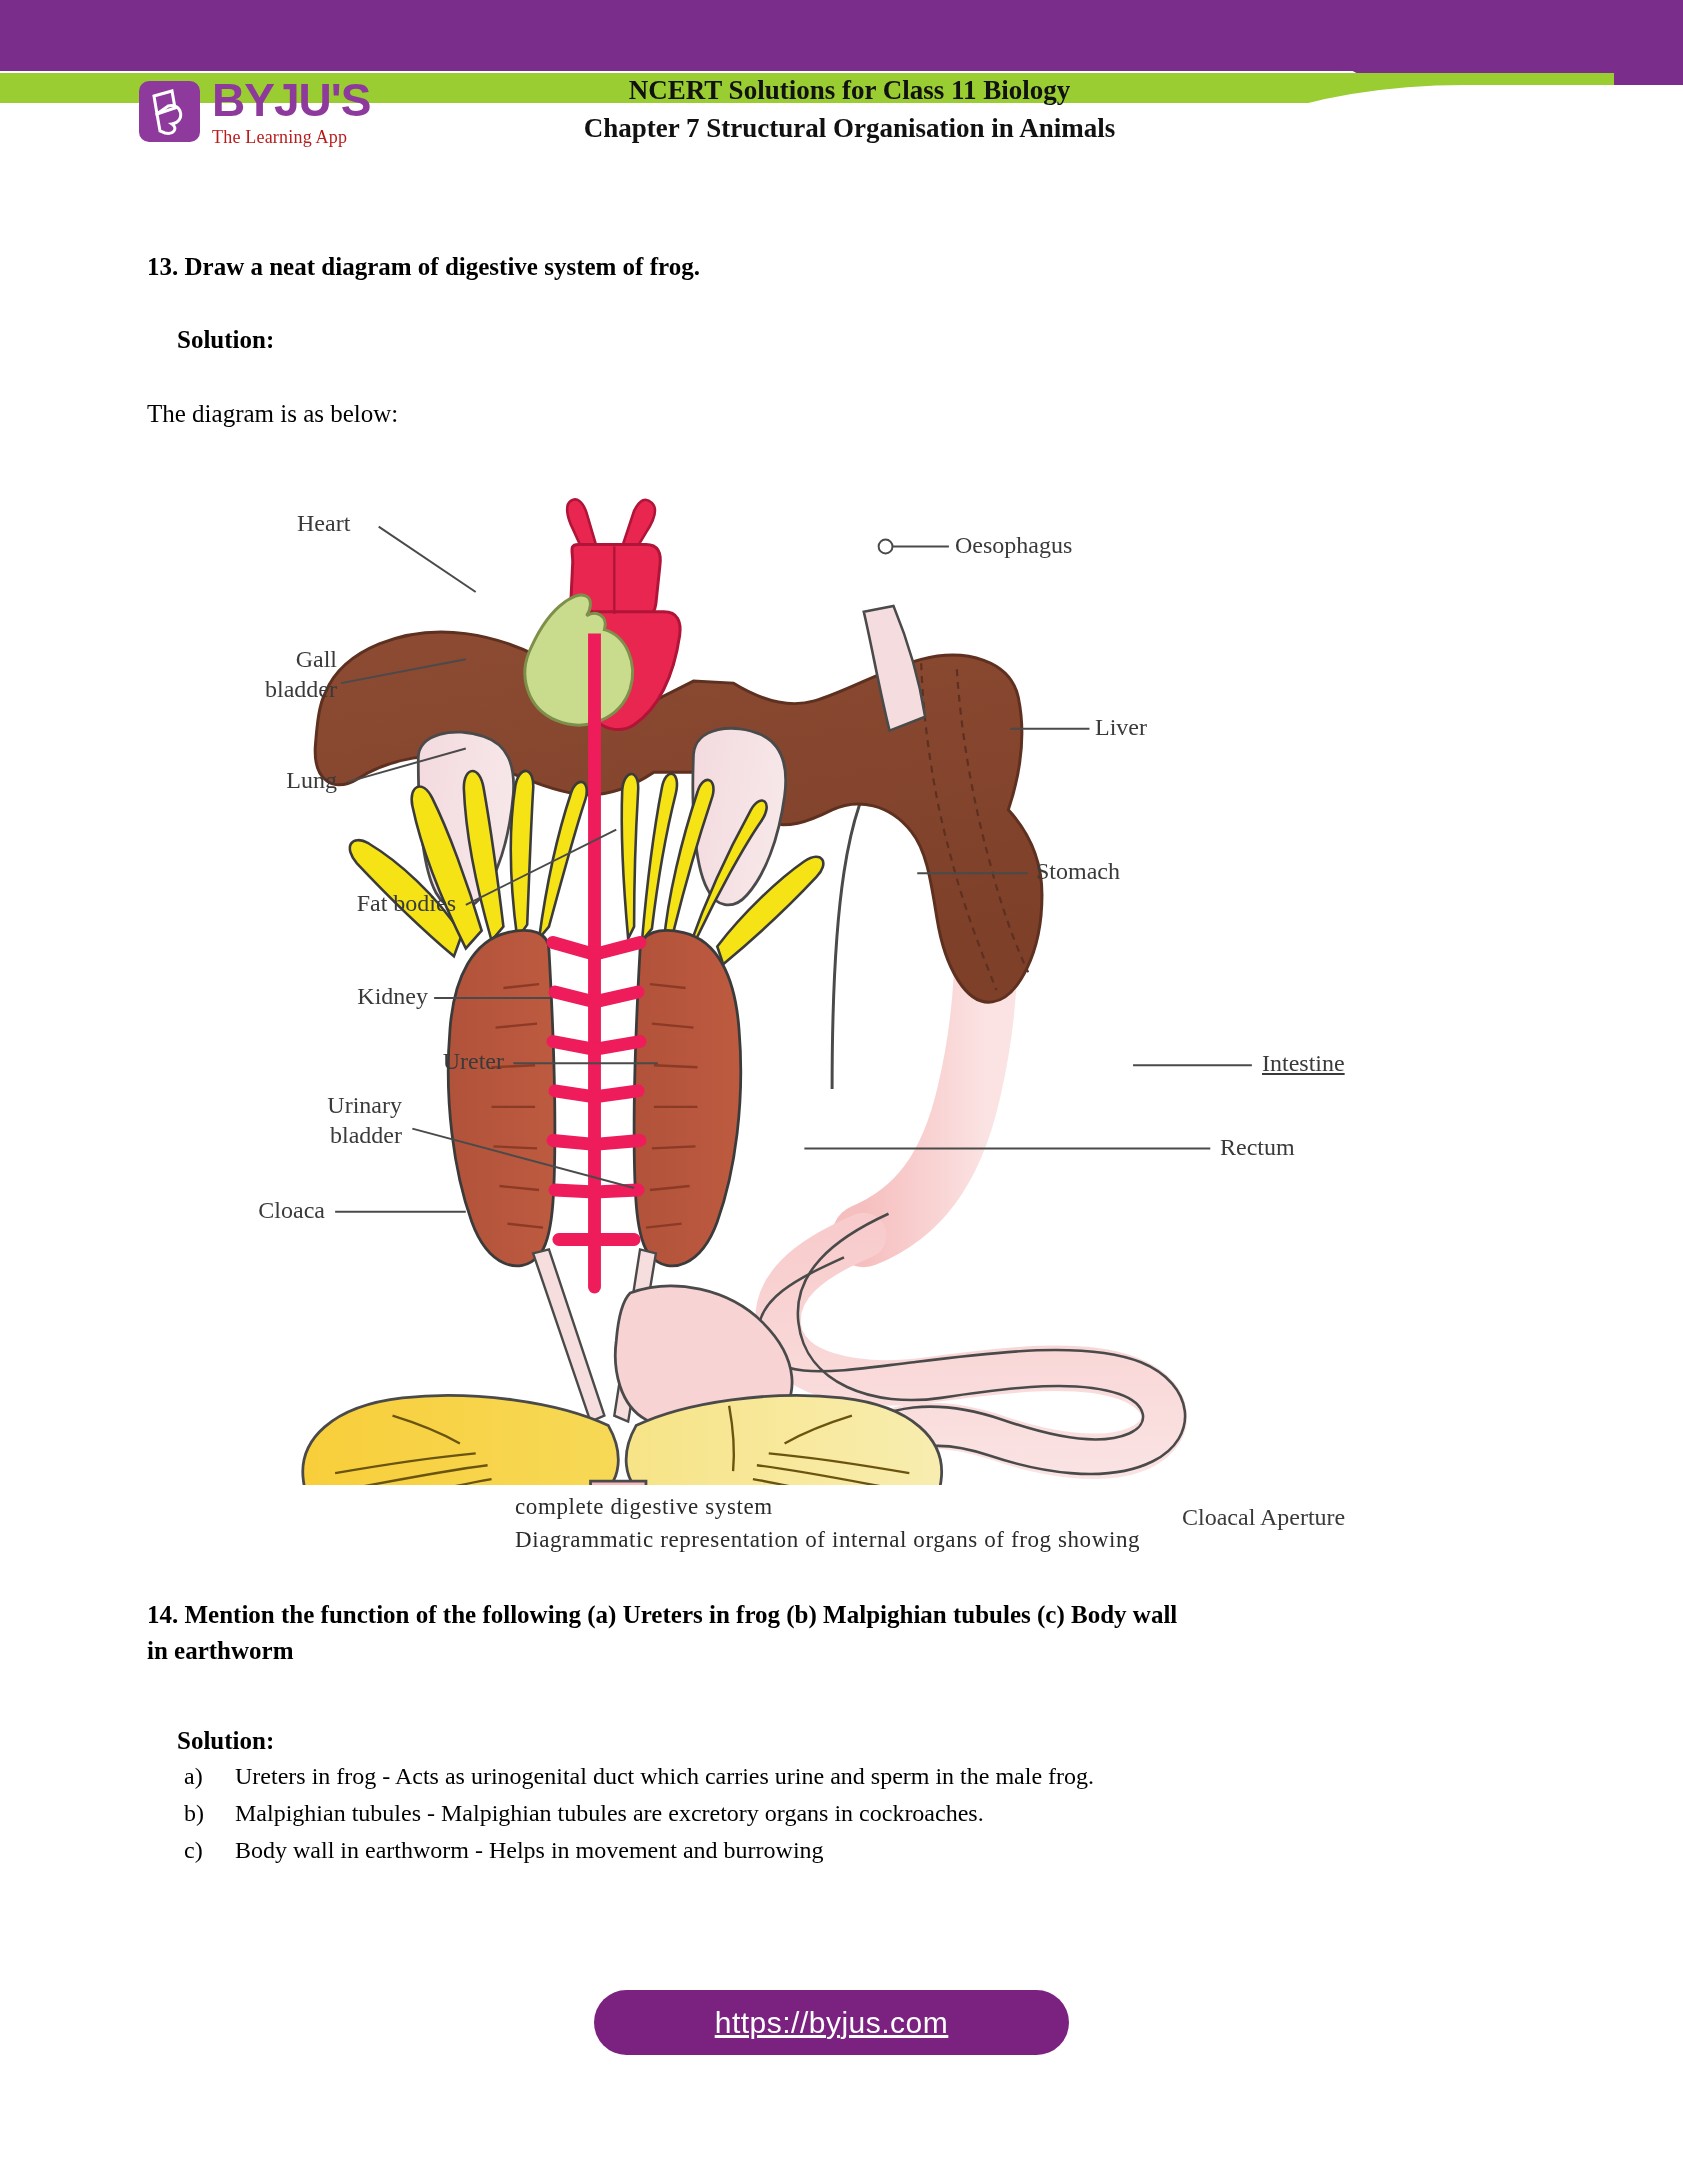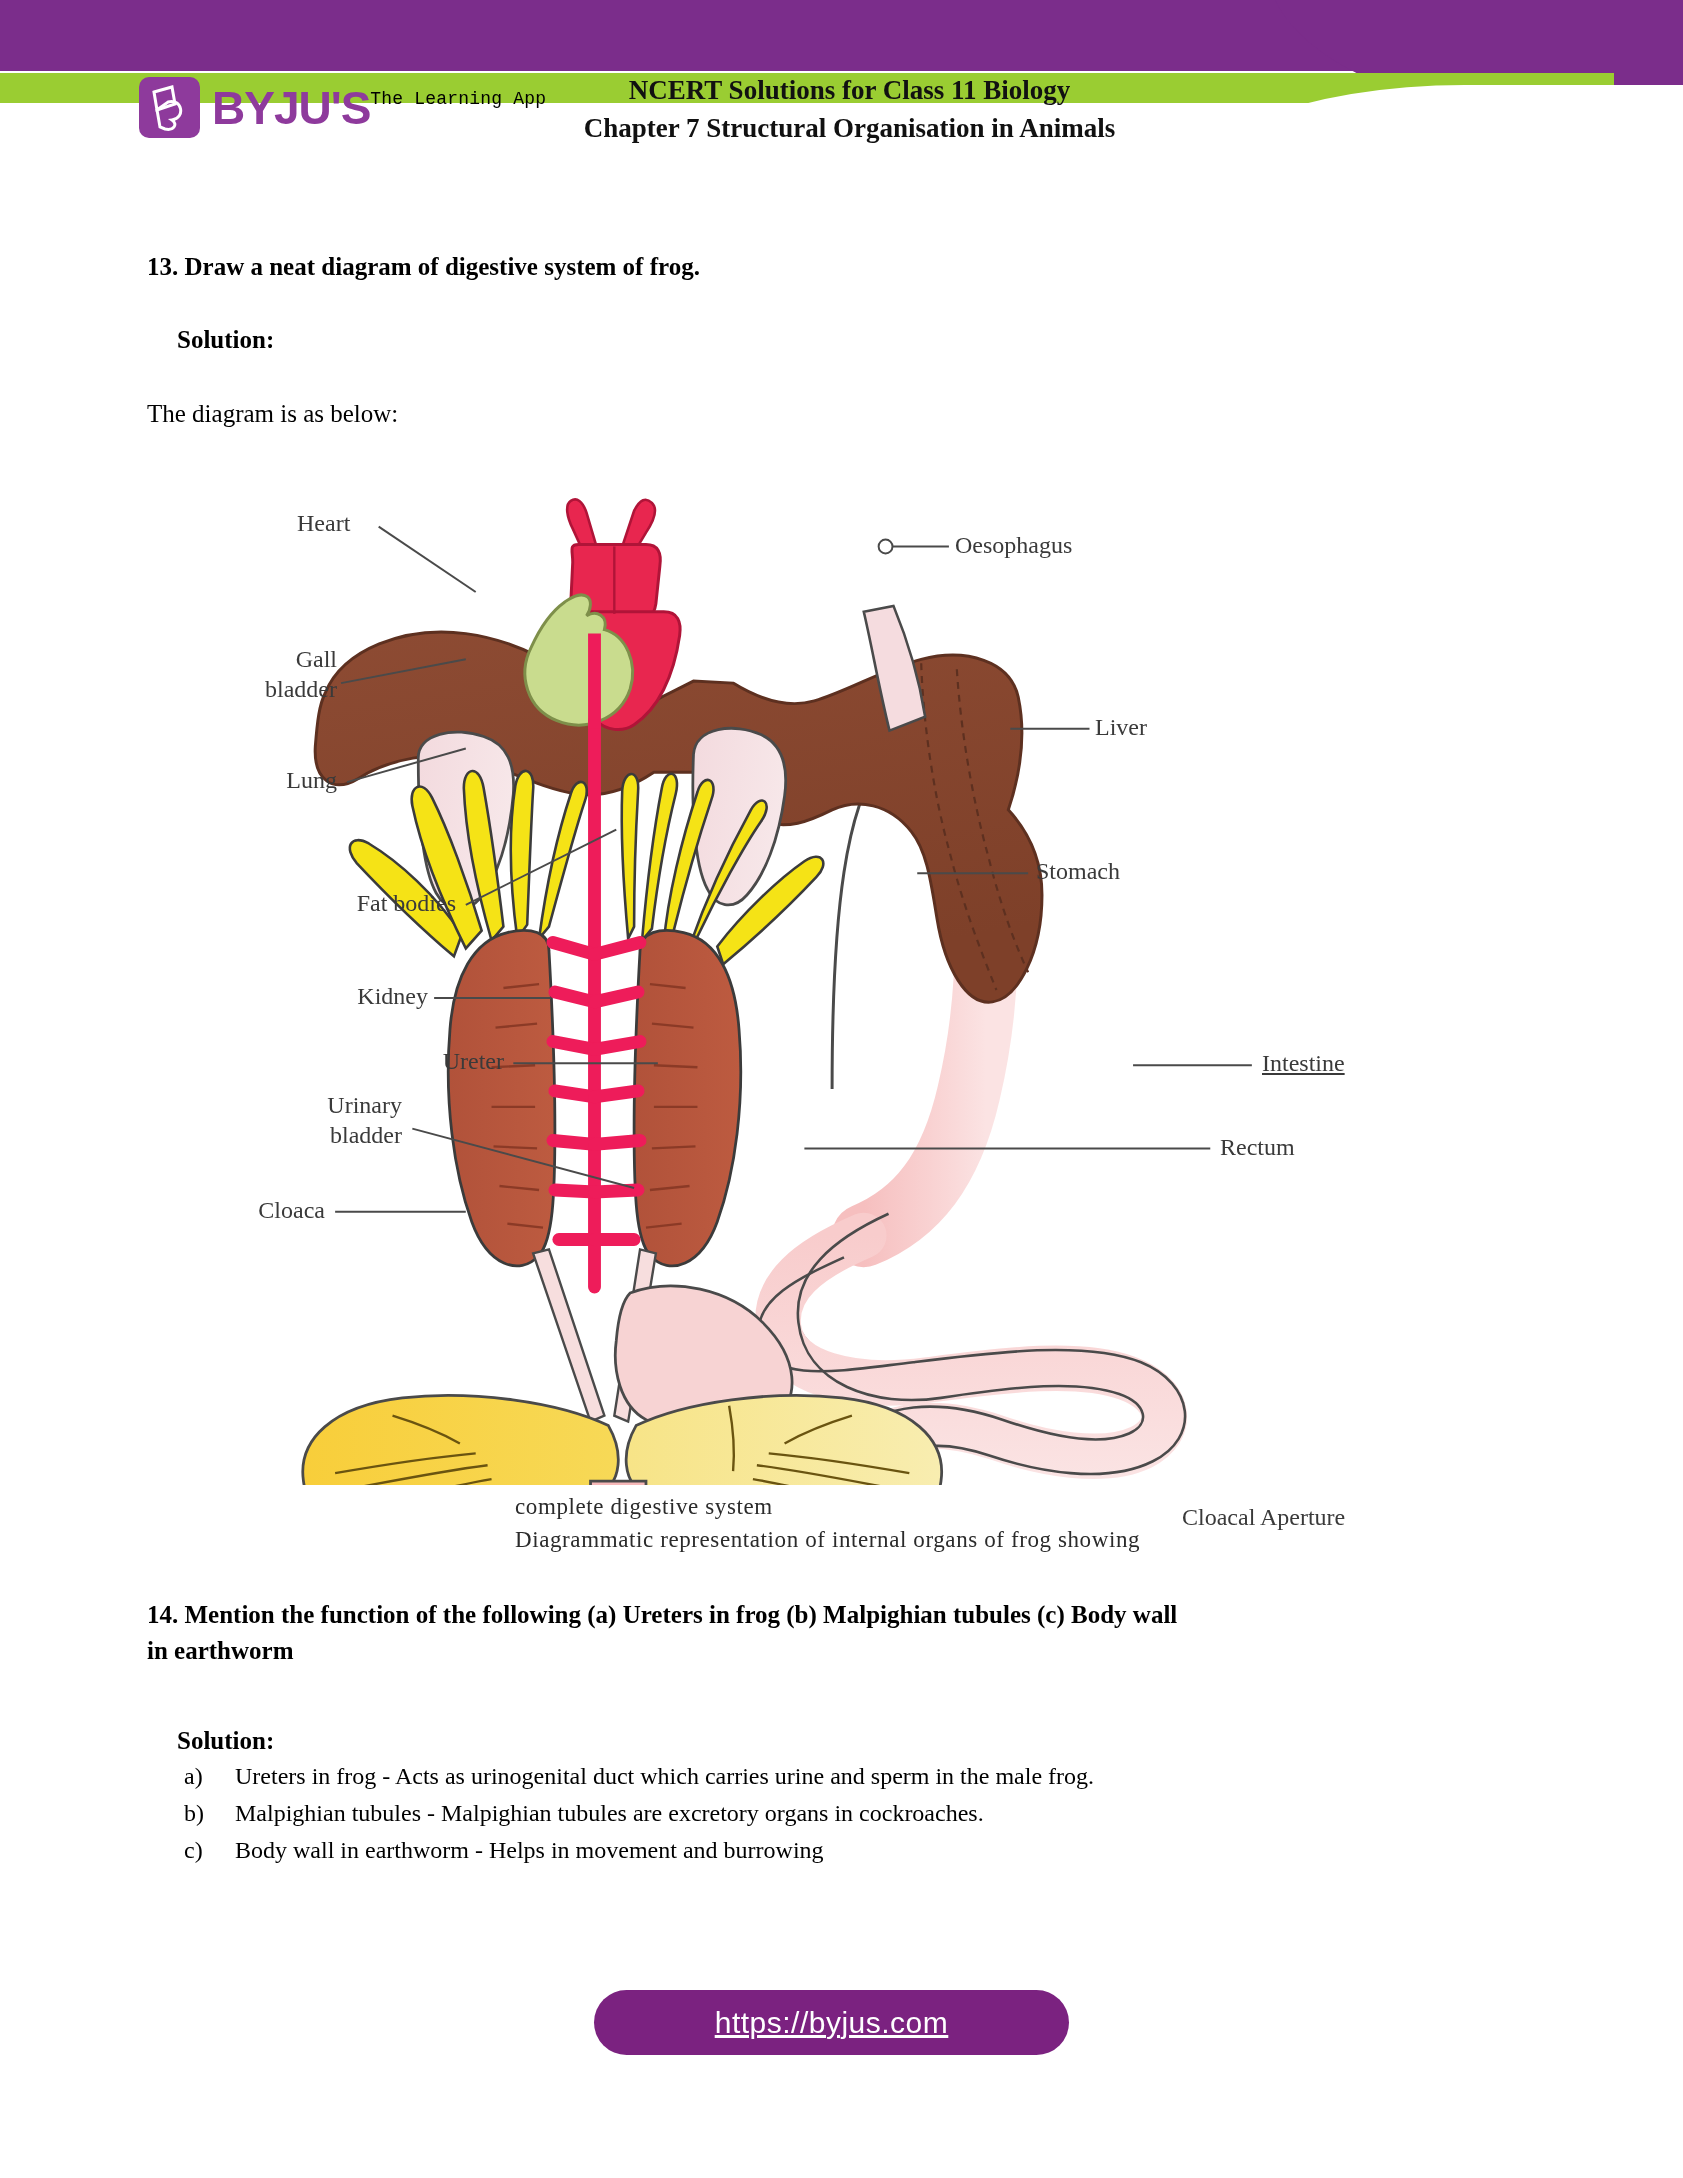--- a/index.html
+++ b/index.html
@@ -58,32 +58,32 @@
     display: flex; align-items: center; gap: 12px;
   }
   .brand-mark {
     width: 61px; height: 61px;
     background: #8e3a9c;
     border-radius: 10px;
     position: relative;
     flex: none;
   }
   .brand-mark svg { position: absolute; top: 7px; left: 9px; }
-  .brand-text { display: flex; flex-direction: row; line-height: 1; }
+  .brand-text { display: flex; flex-direction: column; line-height: 1; }
   .brand-name {
     font-family: "Liberation Sans", sans-serif;
     font-weight: bold;
     font-size: 46px;
     letter-spacing: -1px;
     color: #8e3a9c;
   }
   .brand-tag {
-    font-family: Liberation Mono, monospace;
+    font-family: Liberation Serif, serif;
     font-size: 18px;
-    color: #000000;
+    color: #b91c1c;
     margin-top: 5px;
     letter-spacing: 0.2px;
   }
 
   .doc-title {
     position: absolute; top: 71px; left: 0; width: 1683px;
     text-align: center;
     pointer-events: none;
   }
   .doc-title .line {

